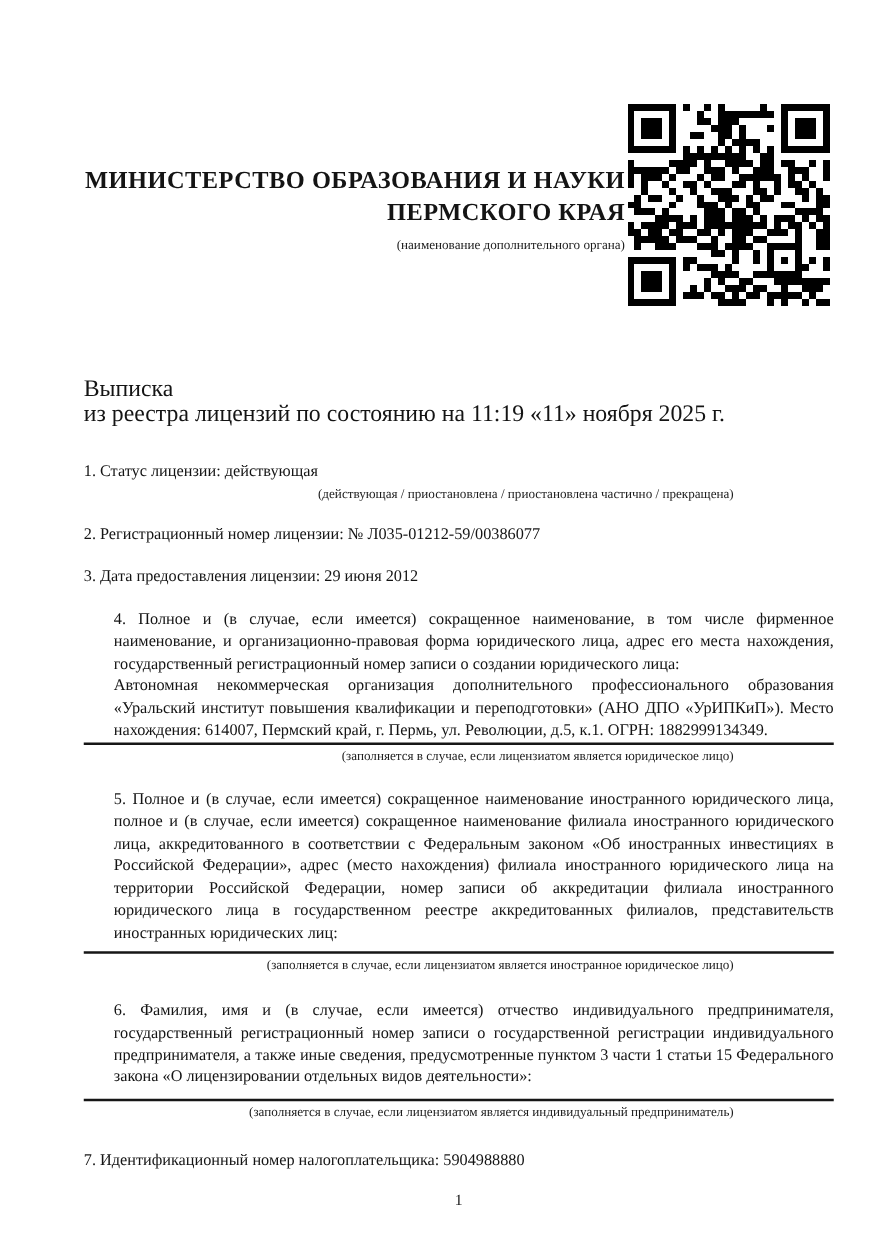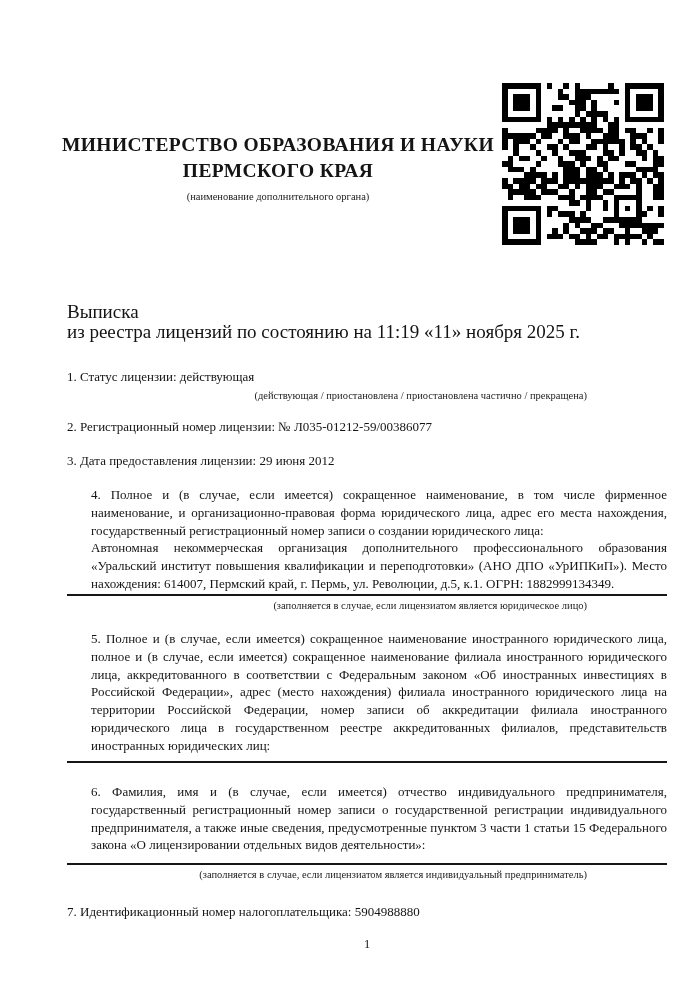--- a/index.html
+++ b/index.html
@@ -7,21 +7,21 @@
     position:relative;
     width:700px;height:989px;
     background:#ffffff;
     overflow:hidden;
     font-family:"Liberation Serif","DejaVu Serif",serif;
     color:#141414;
   }
   
   .header-block{
     position:absolute;top:132px;left:56px;width:444px;
-    text-align:center;
+    text-align:right;
   }
   .org-name{
     font-weight:bold;font-size:19.5px;line-height:26px;
     letter-spacing:.4px;
   }
   .org-caption{
     font-size:10.5px;line-height:12px;margin-top:7px;color:#1c1c1c;
   }
   
   .qr{
@@ -536,20 +536,21 @@
     <div class="item m16">
       <div class="just">4. Полное и (в случае, если имеется) сокращенное наименование, в том числе фирменное наименование, и организационно-правовая форма юридического лица, адрес его места нахождения, государственный регистрационный номер записи о создании юридического лица:</div>
       <div class="just">Автономная некоммерческая организация дополнительного профессионального образования «Уральский институт повышения квалификации и переподготовки» (АНО ДПО «УрИПКиП»). Место нахождения: 614007, Пермский край, г. Пермь, ул. Революции, д.5, к.1. ОГРН: 1882999134349.</div>
       <div class="rule"></div>
       <div class="cap-wrap">(заполняется в случае, если лицензиатом является юридическое лицо)</div>
     </div>
 
     <div class="item m18">
       <div class="just">5. Полное и (в случае, если имеется) сокращенное наименование иностранного юридического лица, полное и (в случае, если имеется) сокращенное наименование филиала иностранного юридического лица, аккредитованного в соответствии с Федеральным законом «Об иностранных инвестициях в Российской Федерации», адрес (место нахождения) филиала иностранного юридического лица на территории Российской Федерации, номер записи об аккредитации филиала иностранного юридического лица в государственном реестре аккредитованных филиалов, представительств иностранных юридических лиц:</div>
       <div class="rule gap7"></div>
+      <div class="cap-wrap">(заполняется в случае, если лицензиатом является иностранное юридическое лицо)</div>
     </div>
 
     <div class="item m20">
       <div class="just">6. Фамилия, имя и (в случае, если имеется) отчество индивидуального предпринимателя, государственный регистрационный номер записи о государственной регистрации индивидуального предпринимателя, а также иные сведения, предусмотренные пунктом 3 части 1 статьи 15 Федерального закона «О лицензировании отдельных видов деятельности»:</div>
       <div class="rule gap9"></div>
       <div class="cap-wrap">(заполняется в случае, если лицензиатом является индивидуальный предприниматель)</div>
     </div>
 
     <div class="item m22">
       <div>7. Идентификационный номер налогоплательщика: 5904988880</div>

